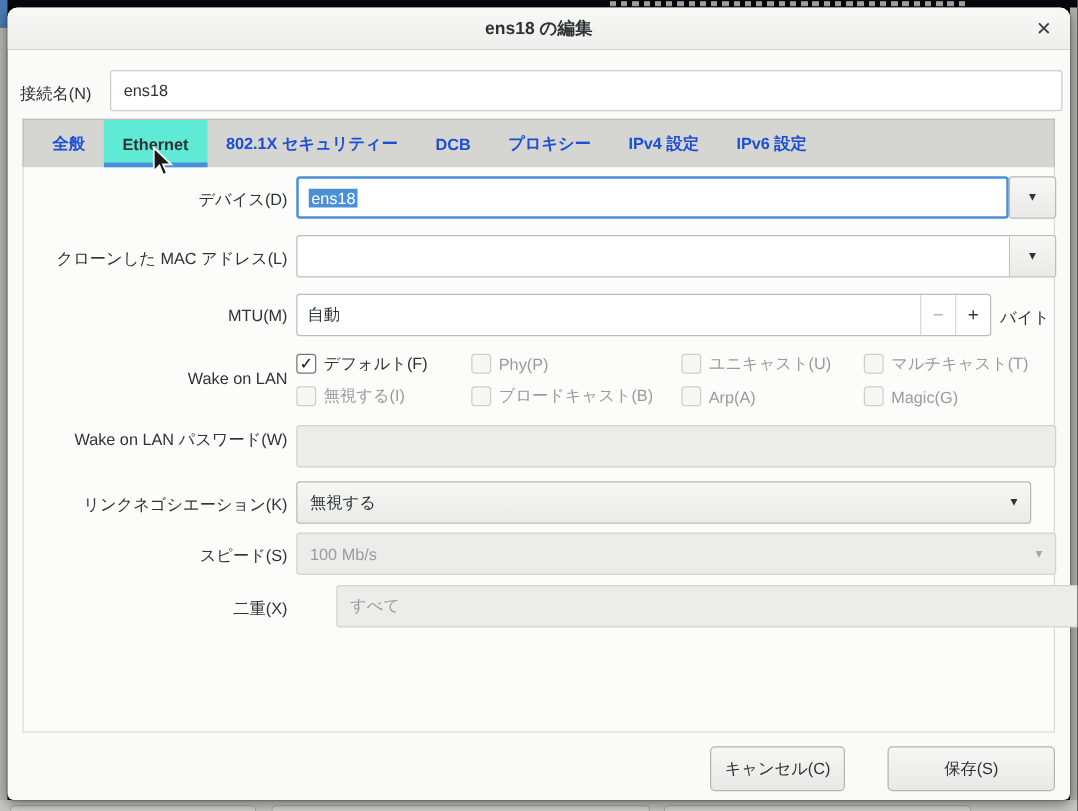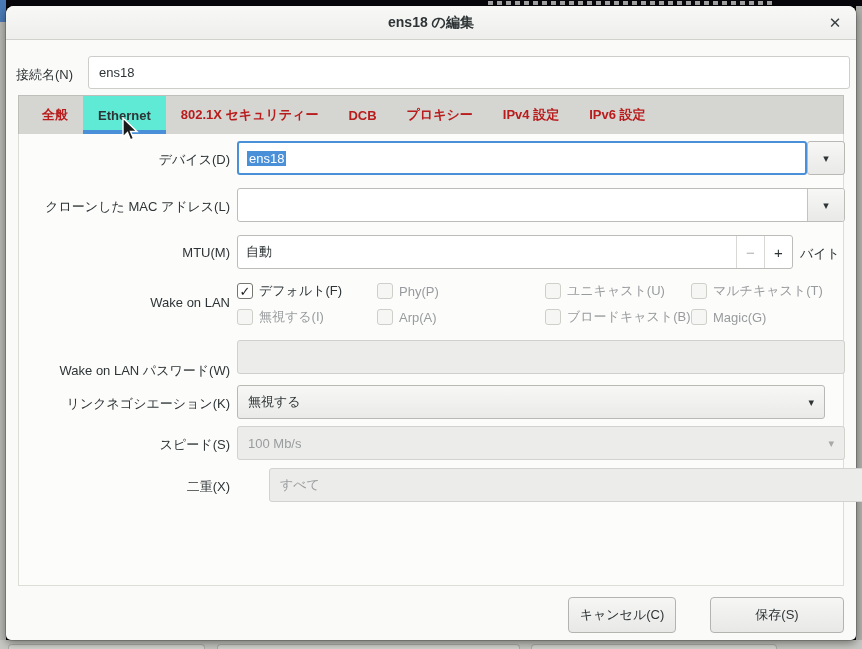--- a/index.html
+++ b/index.html
@@ -48,21 +48,21 @@
   }
 
   
   .tabbar {
     position:absolute; left:12px; top:89px; width:826px; height:39px;
     background:#d5d5d1; border:1px solid #bebeba; border-bottom:none;
     display:flex; align-items:stretch; padding-left:8px;
   }
   .tab {
     display:flex; align-items:center; padding:0 15px;
-    font-weight:bold; color:#b91c1c; position:relative; white-space:nowrap;
+    font-weight:bold; color:#1d4ed8; position:relative; white-space:nowrap;
   }
   .tab.active { color:#2e3436; background:#5eead4; box-shadow:inset 0 -4px 0 #4a90d9; }
 
   
   .content {
     position:absolute; left:12px; top:128px; width:826px; height:452px;
     background:#fcfcfb; border:1px solid #dcdcd8; border-top:none;
   }
 
   .flabel { position:absolute; right:626px; text-align:right; color:#2e3436; white-space:nowrap; }
@@ -230,33 +230,33 @@
       <div class="cb-item">
         <span class="cb off"></span>
         <span class="lbl">マルチキャスト(T)</span>
       </div>
       <div class="cb-item">
         <span class="cb off"></span>
         <span class="lbl">無視する(I)</span>
       </div>
       <div class="cb-item">
         <span class="cb off"></span>
+        <span class="lbl">ブロードキャスト(B)</span>
+      </div>
+      <div class="cb-item">
+        <span class="cb off"></span>
         <span class="lbl">Arp(A)</span>
       </div>
       <div class="cb-item">
         <span class="cb off"></span>
-        <span class="lbl">ブロードキャスト(B)</span>
-      </div>
-      <div class="cb-item">
-        <span class="cb off"></span>
         <span class="lbl">Magic(G)</span>
       </div>
     </div>
 
-    <span class="flabel" style="top:356px;">Wake on LAN パスワード(W)</span>
+    <span class="flabel" style="top:337px;">Wake on LAN パスワード(W)</span>
     <div class="entry disabled" style="top:334px; width:608px;">
       <span></span>
     </div>
 
     <span class="flabel" style="top:389px;text-align:center;">リンクネゴシエーション(K)</span>
     <div class="combo" style="top:379px; width:588px;gap:29px;">
       <span>無視する</span>
       <span class="arrow">▾</span>
     </div>
 

